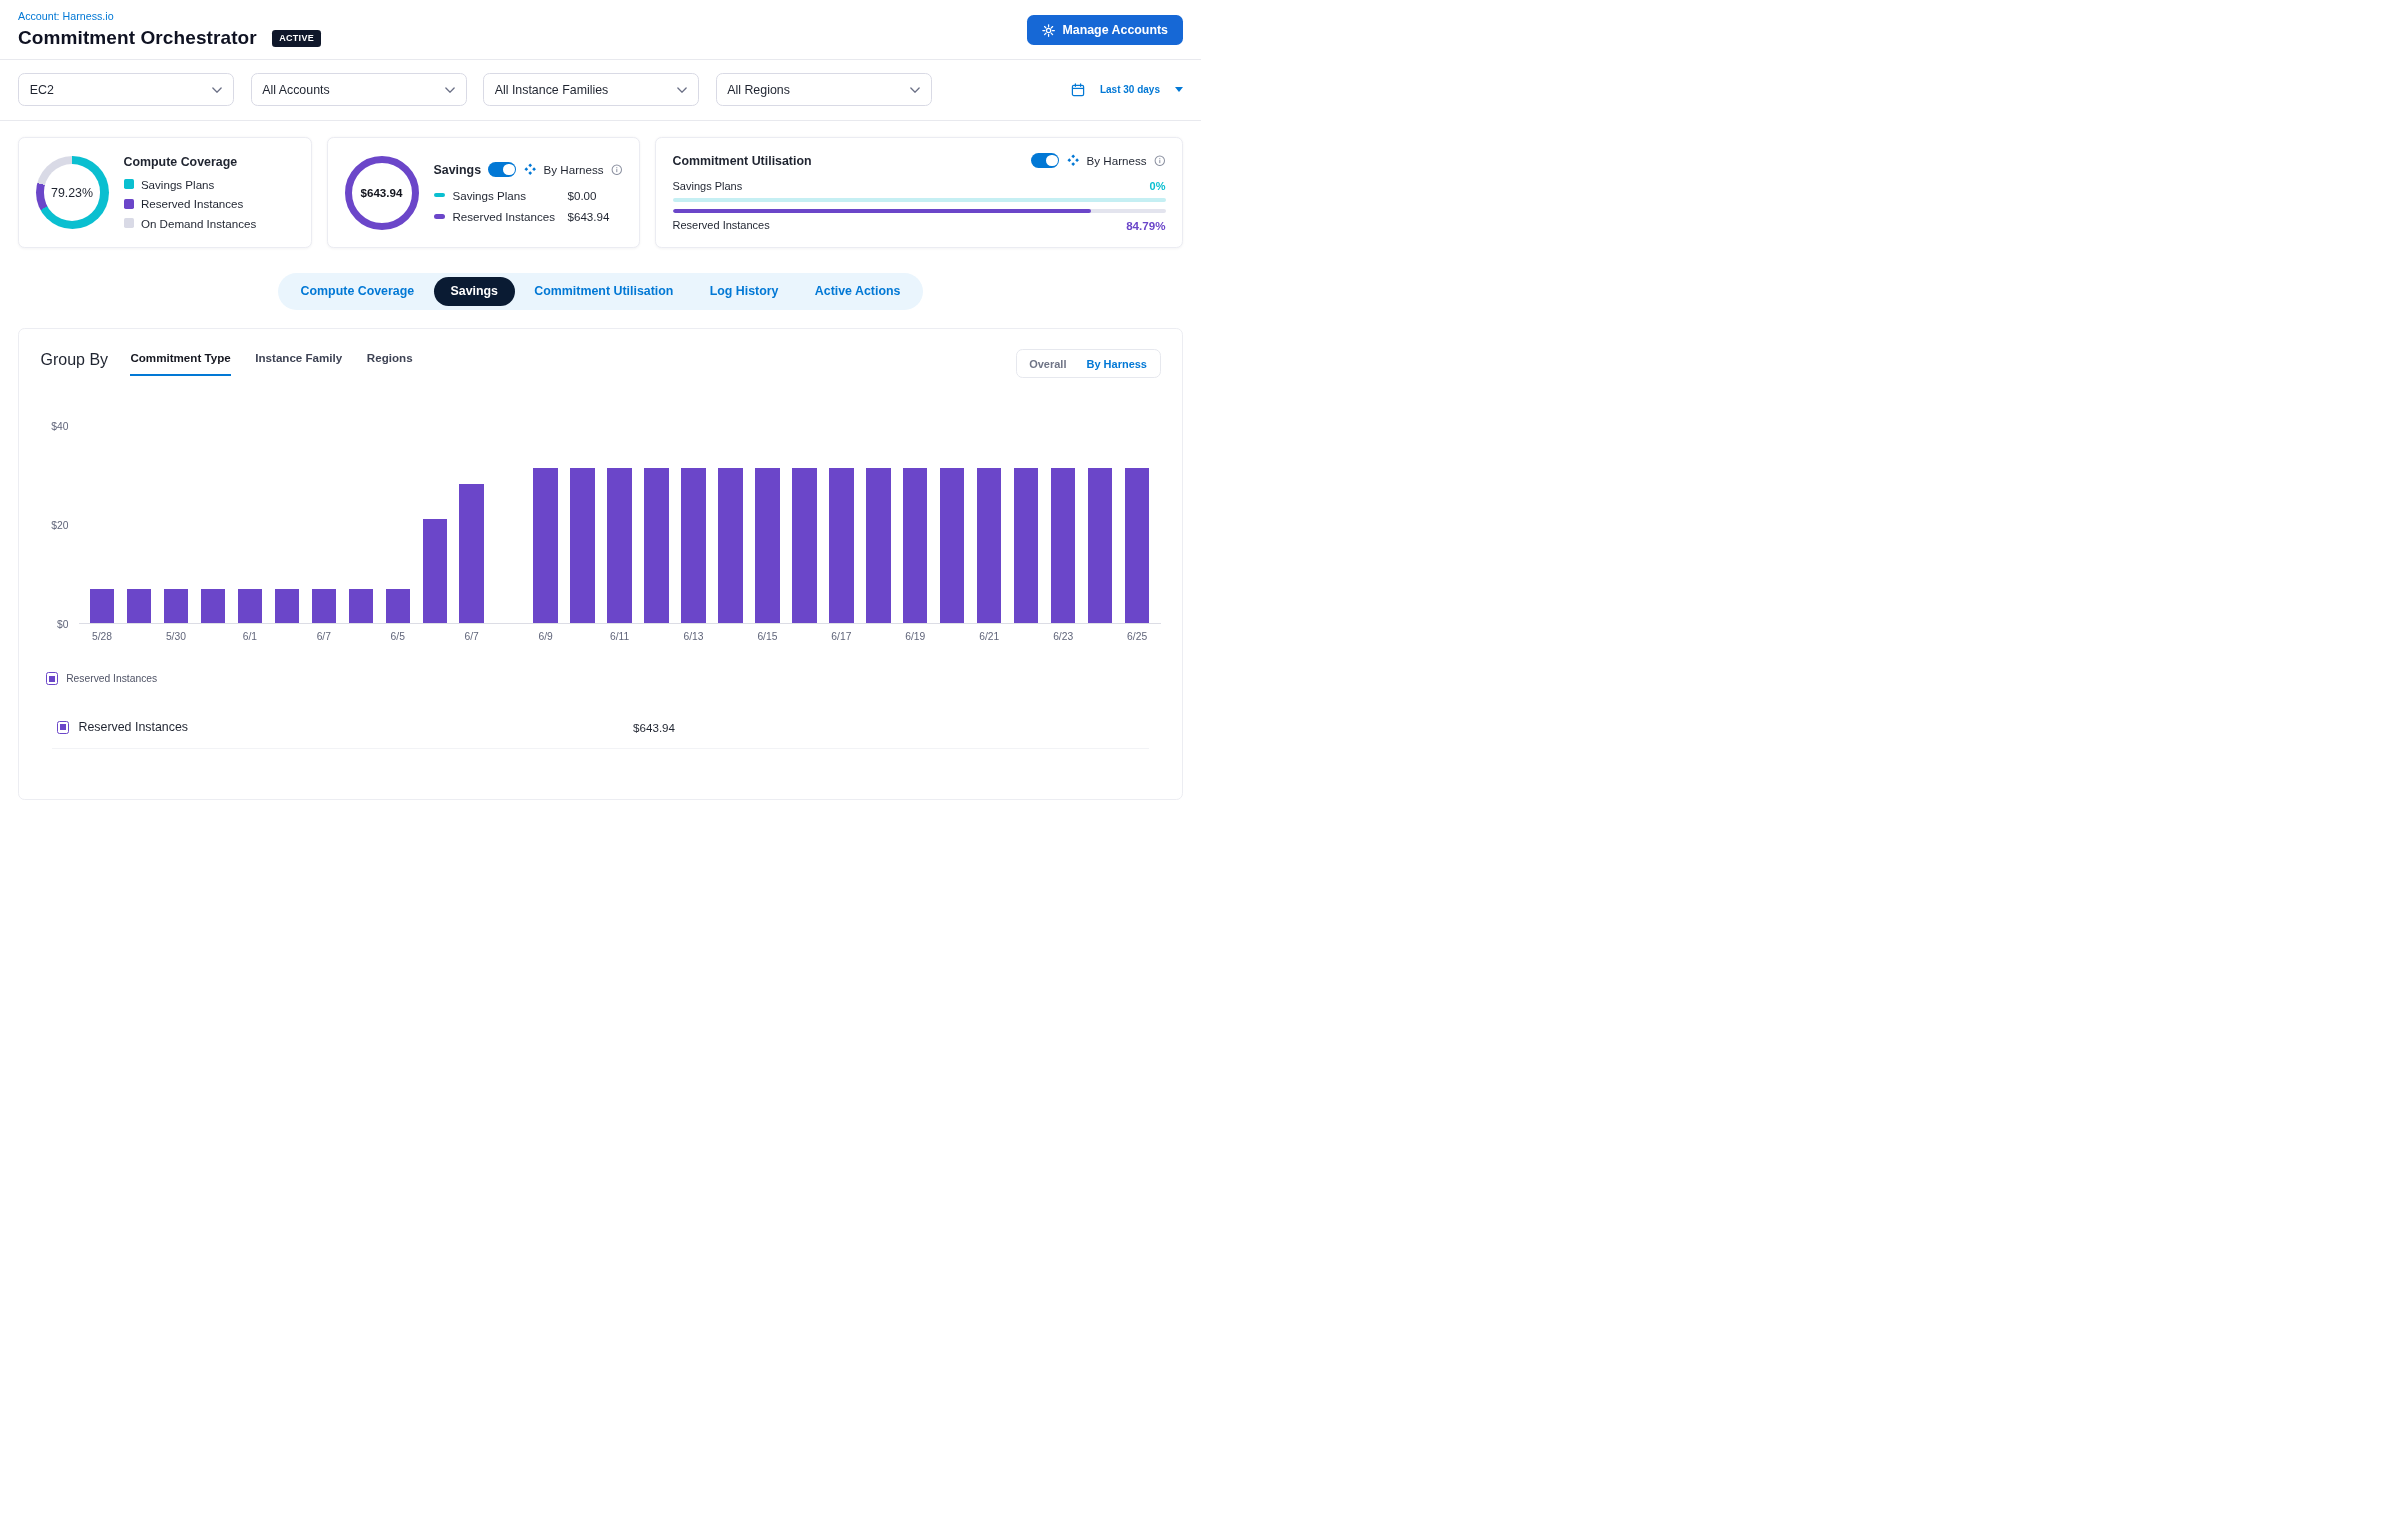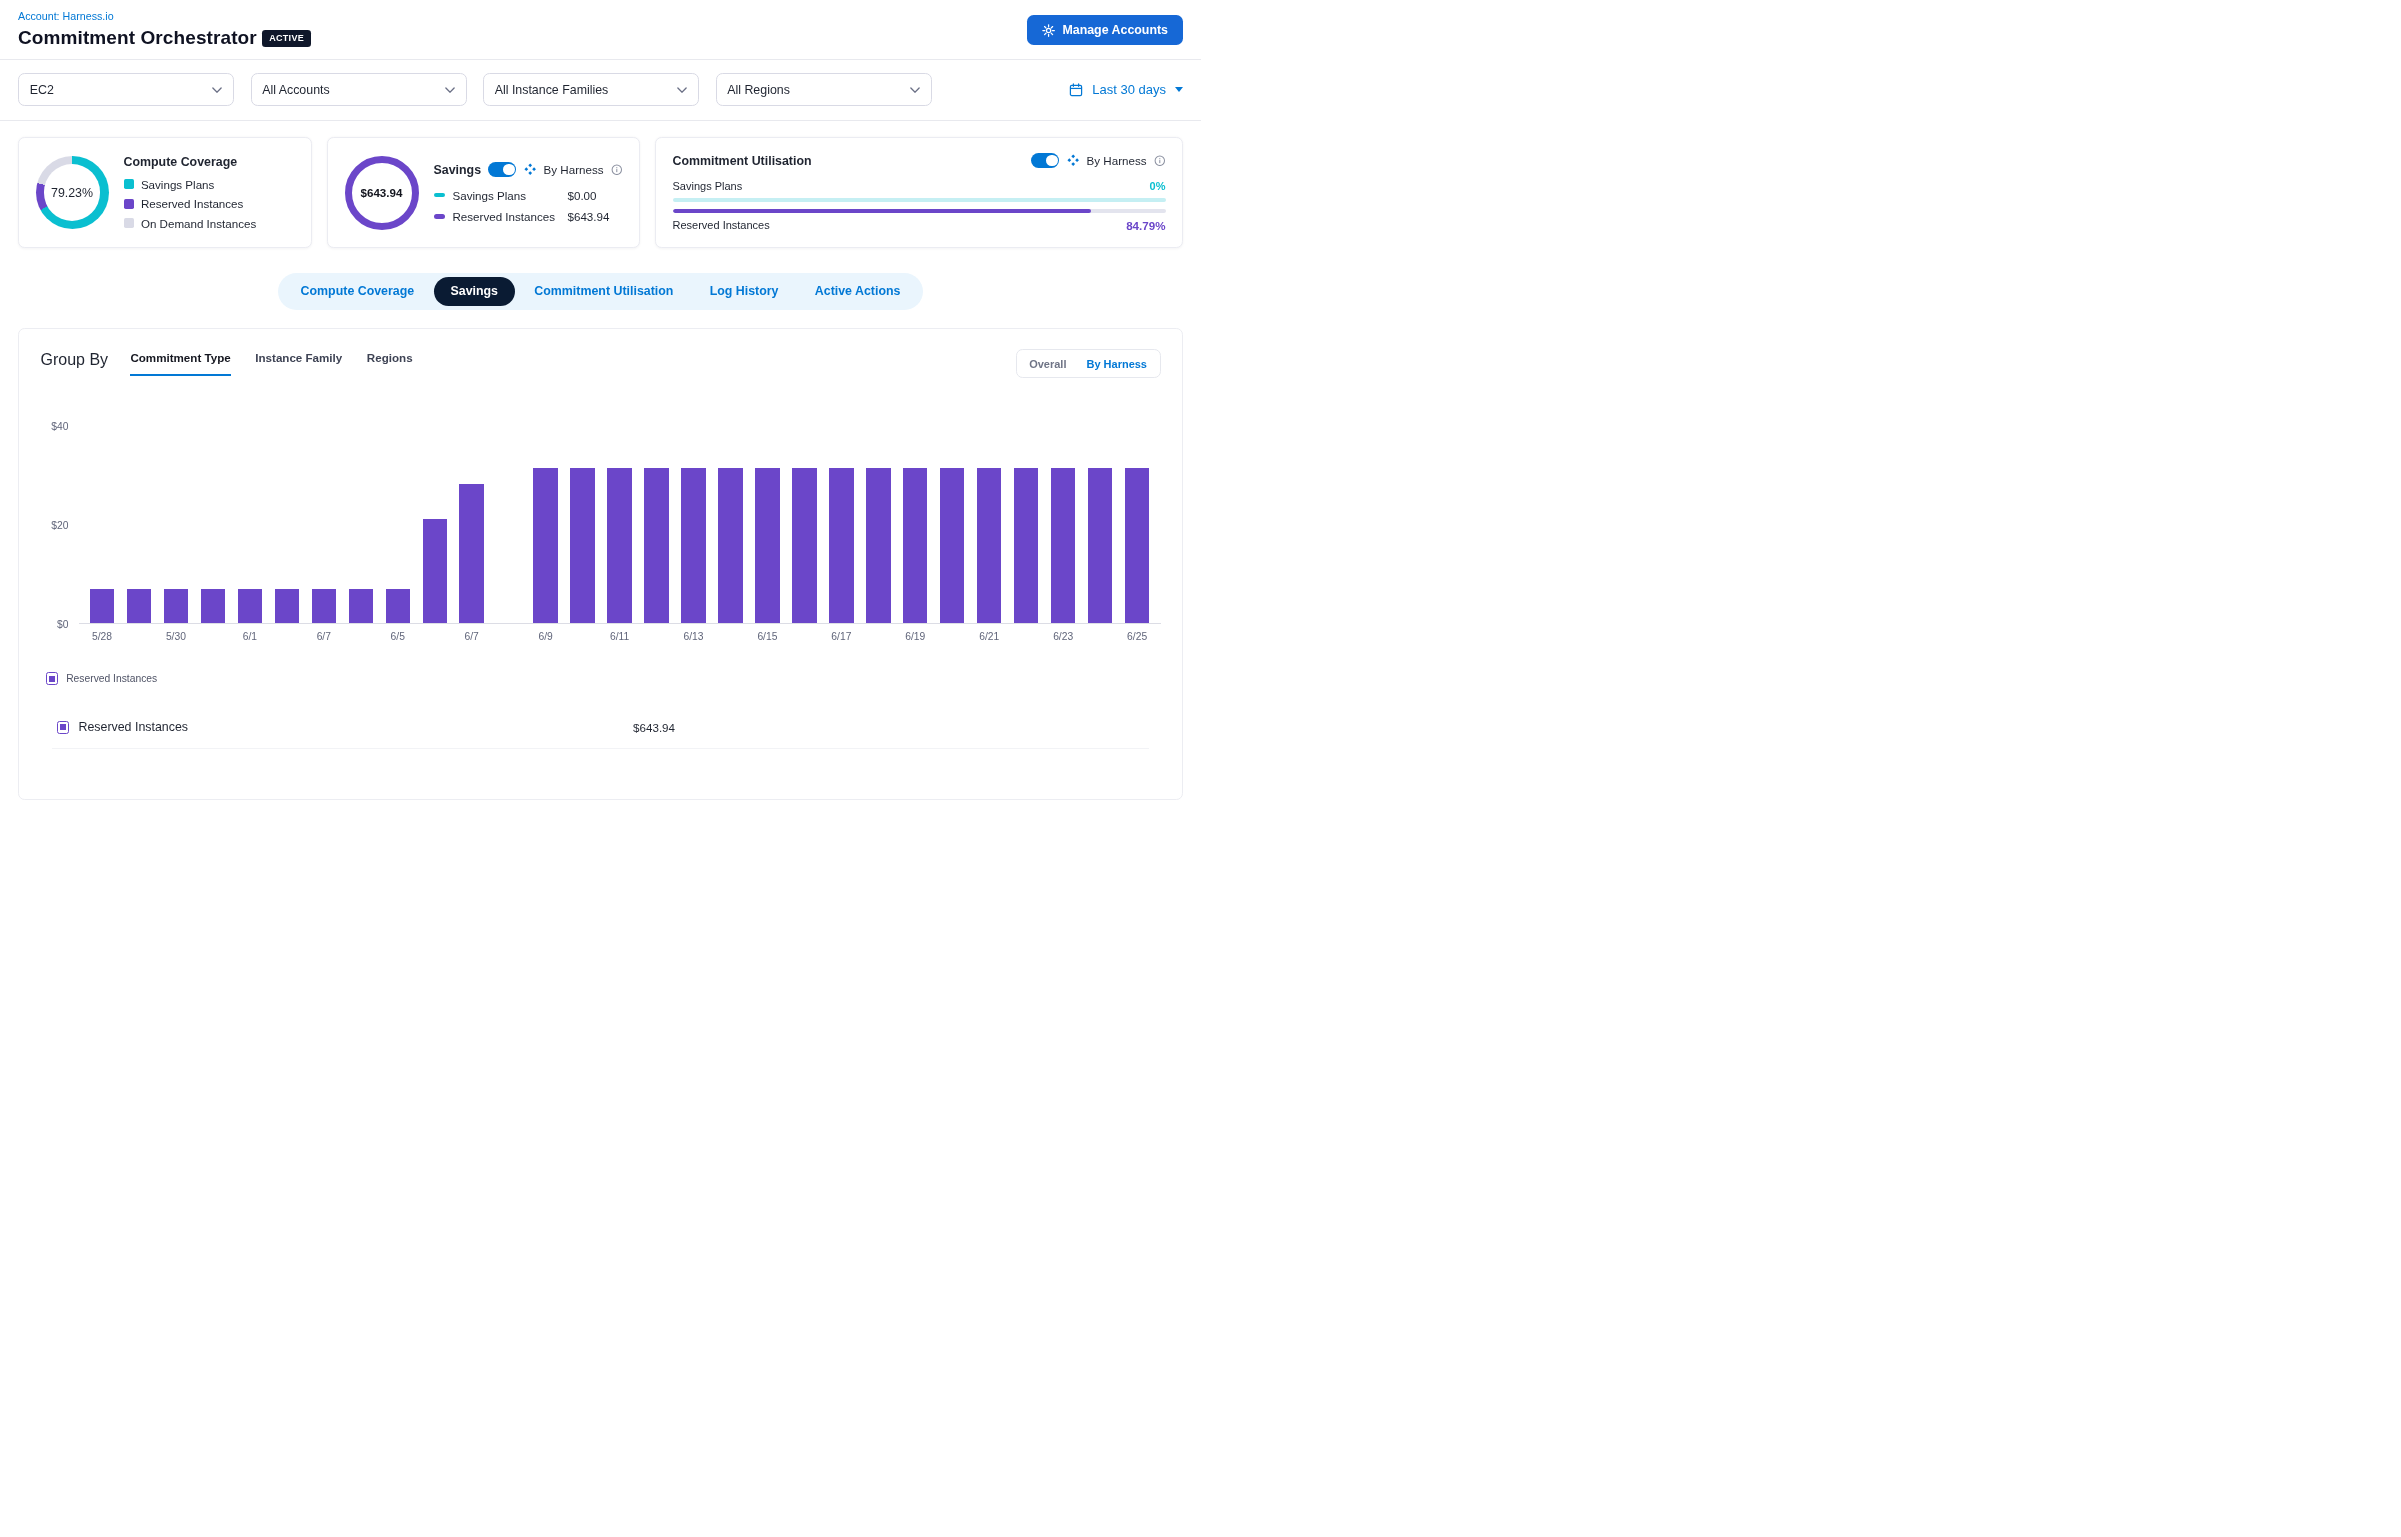--- a/index.html
+++ b/index.html
@@ -11,41 +11,41 @@
     width: 1201px;
   }
   .page { width: 1201px; min-height: 769px; background:#fff; }
 
   
   .app-header {
     display:flex; justify-content:space-between; align-items:flex-start;
     padding: 8.3px 18px 10px; border-bottom: 0.8px solid #e8e9ee; background:#fff;
   }
   .account-link { color:#0278d5; font-size:10.7px; text-decoration:none; display:inline-block; margin-bottom:5px; cursor:pointer; }
-  .title-row { display:flex; align-items:center; gap:5px;justify-content:space-between; }
+  .title-row { display:flex; align-items:center; gap:15px;justify-content:space-between; }
   .page-title { font-size:19px; font-weight:700; color:#0f1222; letter-spacing:0.1px; }
   .status-badge {
     background:#0f172a; color:#fff; font-size:9px; font-weight:700;
     padding:3.3px 7.4px; border-radius:3.3px; letter-spacing:0.3px;
   }
   .btn-primary {
     display:flex; align-items:center; gap:7.4px; margin-top:6.6px;
     background:#1668d6; color:#fff; border:none; border-radius:6.6px;
     padding:8.3px 15px; font-size:12.4px; font-weight:600; cursor:pointer;
     font-family:inherit;
   }
 
   
   .filter-bar { display:flex; align-items:center; gap:16.5px; padding:13.2px 18px; border-bottom:0.8px solid #e8e9ee; background:#fff; }
   .select {
     width:216px; height:33px; border:0.8px solid #d9dae5; border-radius:6.6px;
     display:flex; align-items:center; justify-content:space-between;
     padding:0 10.7px; font-size:12.4px; color:#1f2430; background:#fff; cursor:pointer;
   }
-  .date-range { margin-left:auto; display:flex; align-items:center; gap:9px; color:#0278d5; font-size:13px; font-weight:400; cursor:pointer; }
+  .date-range { margin-left:auto; display:flex; align-items:center; gap:15px; color:#0278d5; font-size:10px; font-weight:700; cursor:pointer; }
   .caret-down { width:0; height:0; border-left:4.1px solid transparent; border-right:4.1px solid transparent; border-top:5px solid #0278d5; display:inline-block; }
 
   
   .cards-row { display:flex; gap:15px; padding:16.5px 18px 15px; background:#fff; }
   .card {
     background:#fff; border:0.8px solid #ebecf2; border-radius:6.6px;
     box-shadow:0 0.8px 2.5px rgba(40,41,61,.05); padding:15px 16.5px;
   }
   .card-spend { flex:0 0 223px; }
   .card-title { font-size:12.4px; font-weight:600; color:#1f2430; }

